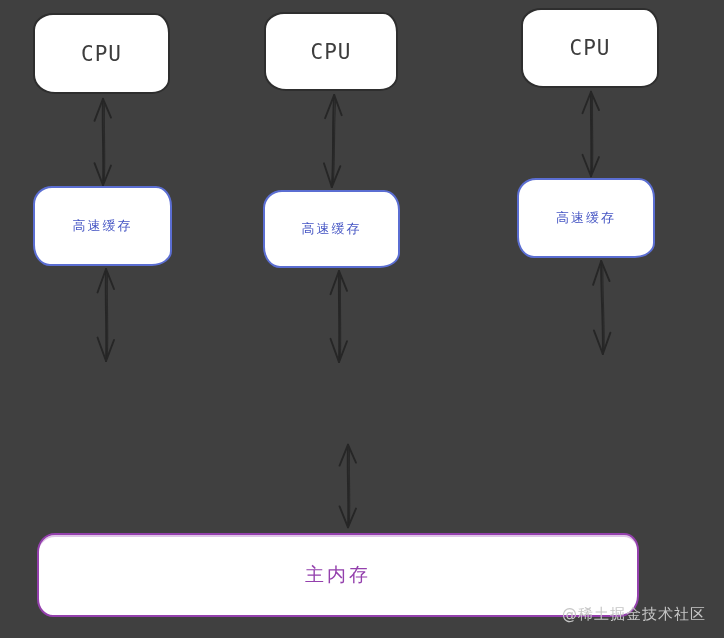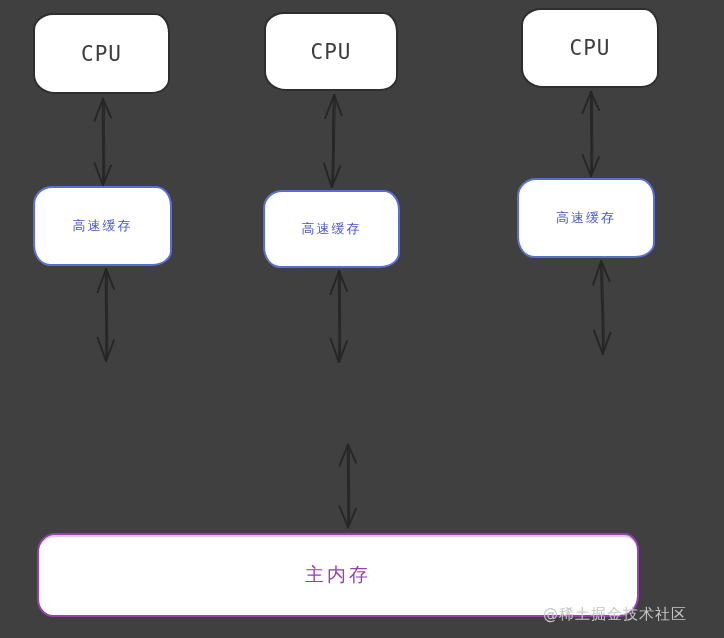--- a/index.html
+++ b/index.html
@@ -64,21 +64,21 @@
     fill: none;
     stroke-linecap: round;
     stroke-linejoin: round;
   }
   .arrow path.inner {
     stroke-width: 1.1;
     opacity: 0.85;
   }
   #watermark {
     position: absolute;
-    right: 37px;
+    right: 18px;
     bottom: 14px;
     color: var(--watermark-text);
     font-size: 15px;
     letter-spacing: 1px;
     user-select: none;
   }
 </style>
 </head>
 <body>
 

